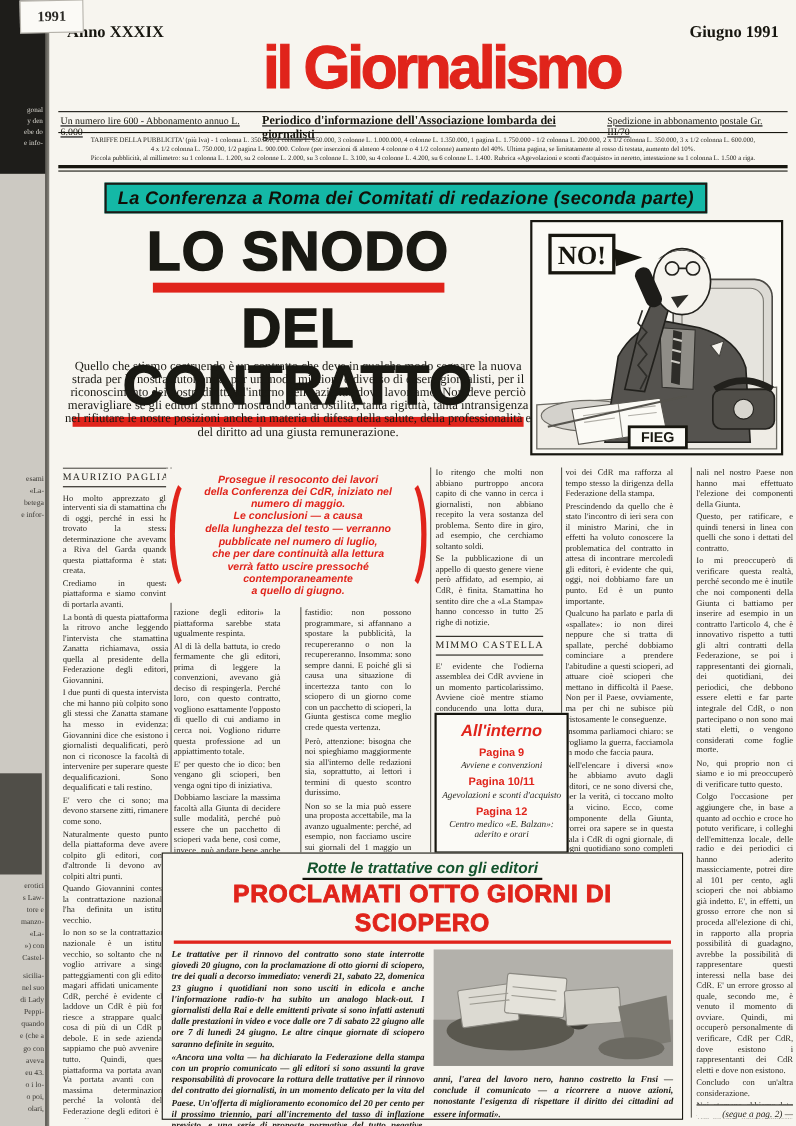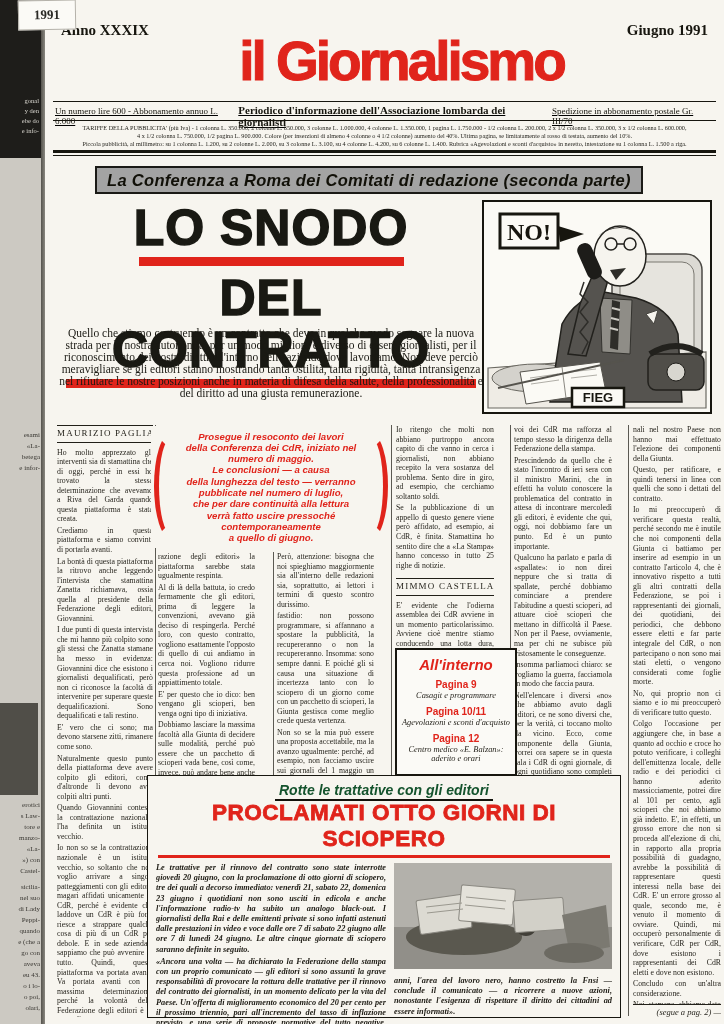--- a/index.html
+++ b/index.html
@@ -24,21 +24,21 @@
   .title { position:absolute; left:0; right:0; top:24px; text-align:center; padding-left:34px;
            font-family:"Liberation Sans", sans-serif; font-weight:bold; font-size:55px; line-height:74px;
            letter-spacing:-3px; color:#e0241b; -webkit-text-stroke:1px #e0241b; }
   .rule { position:absolute; left:8px; right:8px; height:0; border-top:1px solid #17160f; }
   .inforow { position:absolute; left:10px; right:10px; top:104px; display:flex; align-items:baseline;text-decoration:underline; }
   .inforow .side { font-size:9px; color:#17160f; }
   .inforow .mid { font:bold 11px "Liberation Serif", serif; color:#17160f; }
   .tariffe { position:absolute; left:14px; right:14px; top:124px; text-align:center; font-size:6.2px; line-height:7.8px; color:#26251f; }
   .thickrule { position:absolute; left:8px; right:8px; top:150px; height:6px; border-top:3px solid #17160f; border-bottom:1px solid #17160f; }
 
-  .kicker-bar { position:absolute; left:50px; top:166px; width:548px; height:28px; background:#a3a3a3; border:2px solid #1b1a16;
+  .kicker-bar { position:absolute; left:50px; top:166px; width:548px; height:28px; background:#14b8a6; border:2px solid #1b1a16;
                 display:flex; align-items:center; justify-content:center;
                 font:bold italic 16.5px "Liberation Sans", sans-serif; color:#111008; letter-spacing:0.3px; }
 
   .headline-block { position:absolute; left:12px; top:202px; width:428px; text-align:center; }
   .hl { font-family:"Liberation Sans", sans-serif; font-weight:bold; font-size:50px; line-height:52px;
         color:#191913; letter-spacing:1px; -webkit-text-stroke:1.5px #191913; }
   .hl-bar { height:9px; background:#e0241b; margin:3px auto 6px; }
 
   .cartoon-box { position:absolute; left:437px; top:200px; width:230px; height:214px; border:2px solid #17160f; background:#fbfaf5; }
 
@@ -243,37 +243,37 @@
 
     <div class="col" style="left:113px;top:552px;width:97px;height:223px">
       <p>razione degli editori» la piattaforma sarebbe stata ugualmente respinta.</p>
       <p>Al di là della battuta, io credo fermamente che gli editori, prima di leggere la convenzioni, avevano già deciso di respingerla. Perché loro, con questo contratto, vogliono esattamente l'opposto di quello di cui andiamo in cerca noi. Vogliono ridurre questa professione ad un appiattimento totale.</p>
       <p>E' per questo che io dico: ben vengano gli scioperi, ben venga ogni tipo di iniziativa.</p>
       <p>Dobbiamo lasciare la massima facoltà alla Giunta di decidere sulle modalità, perché può essere che un pacchetto di scioperi vada bene, così come, invece, può andare bene anche il singolo giorno.</p>
 
     </div>
 
     <div class="col" style="left:232px;top:552px;width:97px;height:223px">
+      <p>fastidio: non possono programmare, si affannano a spostare la pubblicità, la recupereranno o non la recupereranno. Insomma: sono sempre danni. E poiché gli si causa una situazione di incertezza tanto con lo sciopero di un giorno come con un pacchetto di scioperi, la Giunta gestisca come meglio crede questa vertenza.</p>
       <p>Però, attenzione: bisogna che noi spieghiamo maggiormente sia all'interno delle redazioni sia, soprattutto, ai lettori i termini di questo scontro durissimo.</p>
-      <p>fastidio: non possono programmare, si affannano a spostare la pubblicità, la recupereranno o non la recupereranno. Insomma: sono sempre danni. E poiché gli si causa una situazione di incertezza tanto con lo sciopero di un giorno come con un pacchetto di scioperi, la Giunta gestisca come meglio crede questa vertenza.</p>
       <p>Non so se la mia può essere una proposta accettabile, ma la avanzo ugualmente: perché, ad esempio, non facciamo uscire sui giornali del 1 maggio un comunicato, anzi, più che un comunicato un appello ai lettori, stilato dalla Giunta, in cui si spiega chiaramente che cosa vogliamo?</p>
     </div>
 
     <div class="col" style="left:351px;top:425px;width:98px;height:350px">
       <p>Io ritengo che molti non abbiano purtroppo ancora capito di che vanno in cerca i giornalisti, non abbiano recepito la vera sostanza del problema. Sento dire in giro, ad esempio, che cerchiamo soltanto soldi.</p>
       <p>Se la pubblicazione di un appello di questo genere viene però affidato, ad esempio, ai CdR, è finita. Stamattina ho sentito dire che a «La Stampa» hanno concesso in tutto 25 righe di notizie.</p>
       <div class="byline" style="margin-top:8px">MIMMO CASTELLANO</div>
       <p>E' evidente che l'odierna assemblea dei CdR avviene in un momento particolarissimo. Avviene cioè mentre stiamo conducendo una lotta dura, accesa.</p>
       <p>Le manifestazioni di stamane hanno dimostrato la validità di questa lotta e questo rafforza</p>
     </div>
 
     <div class="interno-box">
       <div class="interno-title">All'interno</div>
       <div class="interno-page">Pagina 9</div>
-      <div class="interno-desc">Casagit e programmare</div>
+      <div class="interno-desc">Avviene e convenzioni</div>
       <div class="interno-page">Pagina 10/11</div>
       <div class="interno-desc">Agevolazioni e sconti d'acquisto</div>
       <div class="interno-page">Pagina 12</div>
       <div class="interno-desc">Centro medico «E. Balzan»: aderito e orari</div>
     </div>
 
     <div class="col" style="left:469px;top:425px;width:98px;height:350px">
       <p>voi dei CdR ma rafforza al tempo stesso la dirigenza della Federazione della stampa.</p>
       <p>Prescindendo da quello che è stato l'incontro di ieri sera con il ministro Marini, che in effetti ha voluto conoscere la problematica del contratto in attesa di incontrare mercoledì gli editori, è evidente che qui, oggi, noi dobbiamo fare un punto. Ed è un punto importante.</p>
       <p>Qualcuno ha parlato e parla di «spallate»: io non direi neppure che si tratta di spallate, perché dobbiamo cominciare a prendere l'abitudine a questi scioperi, ad attuare cioè scioperi che mettano in difficoltà il Paese. Non per il Paese, ovviamente, ma per chi ne subisce più vistosamente le conseguenze.</p>

